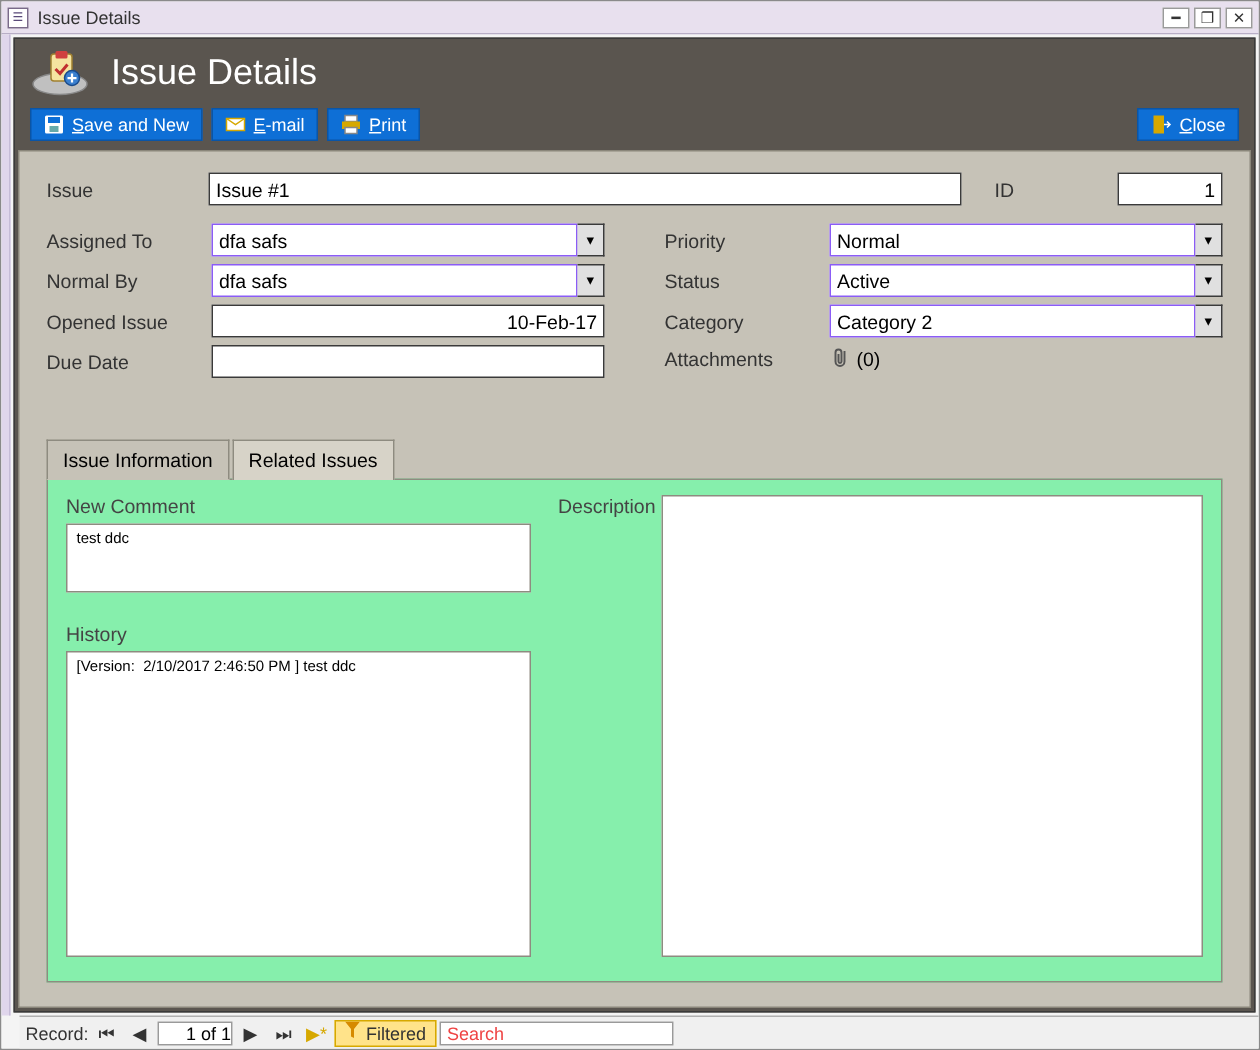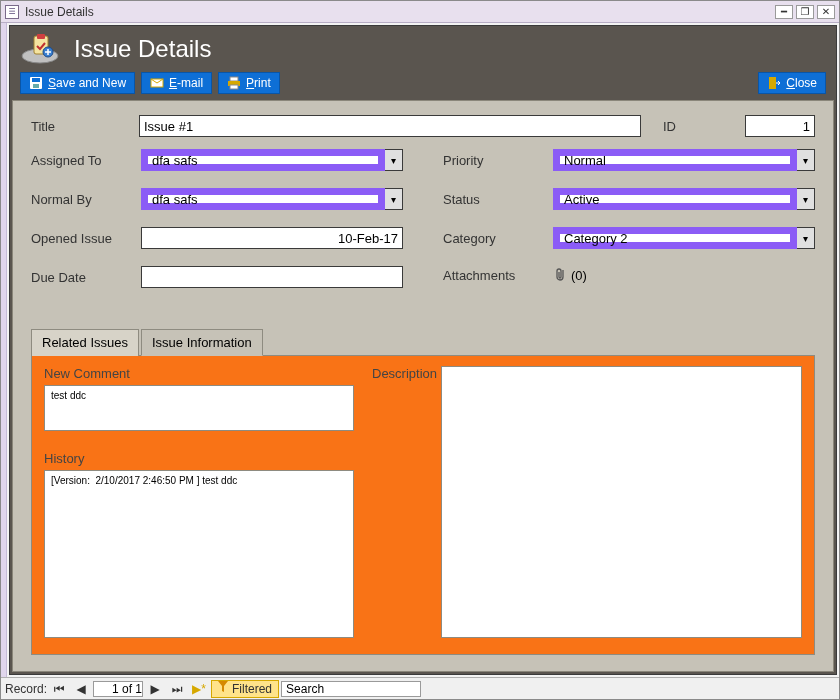--- a/index.html
+++ b/index.html
@@ -30,47 +30,47 @@
   .content { flex: 1; background: #c6c2b7; margin: 2px; border: 1px solid #8a867a; display: flex; flex-direction: column; padding: 14px 18px 16px 18px; gap: 6px; }
   .row { display: flex; align-items: center; gap: 12px; }
   .lbl { font-size: 13px; color: #333; }
   .tinput { height: 22px; border: 1px solid #3a3a3a; background: #fff; font-size: 13px; padding: 0 4px; }
   .id-val { text-align: right; }
   .title-row .lbl { width: 70px; }
   .title-row .title-input { flex: 1; margin-left: 26px; }
   .title-row .id-lbl { margin-left: 10px; }
   .title-row .id-val { width: 70px; }
   .two-col { display: flex; gap: 40px; margin-top: 6px; }
-  .col { flex: 1; display: flex; flex-direction: column; gap: 17px; }
+  .col { flex: 1; display: flex; flex-direction: column; gap: 5px; }
   .field { display: flex; align-items: center; }
   .field .flbl { width: 110px; font-size: 13px; color: #333; }
   .combo { flex: 1; height: 22px; display: flex; }
-  .combo .cval { flex: 1; border: 7px solid #8b5cf6; background: #fff; font-size: 13px; padding: 0 4px; display:flex; align-items:center; }
+  .combo .cval { flex: 1; border: 1px solid #8b5cf6; background: #fff; font-size: 13px; padding: 0 4px; display:flex; align-items:center; }
   .combo .cbtn { width: 18px; border: 1px solid #3a3a3a; border-left: none; background: #e0e0e0; display:flex; align-items:center; justify-content:center; font-size:10px; cursor:pointer; }
   .datein { flex:1; height:22px; border:1px solid #3a3a3a; background:#fff; font-size:13px; padding:0 4px; text-align:right; display:flex; align-items:center; justify-content:flex-end;}
   .attach { display: flex; align-items: center; gap: 4px; font-size: 13px; }
   
   .tabs-section { margin-top: 34px; flex: 1; display: flex; flex-direction: column; }
   .tabstrip { display: flex; }
   .tab { padding: 5px 10px; font-size: 13px; background: #d7d3c8; border: 1px solid #8e8b80; border-bottom: none; margin-right: 2px; cursor: pointer; position: relative; top: 1px; }
   .tab.active { background: #c6c2b7; border-bottom: 1px solid #c6c2b7; z-index: 2; }
-  .tabbody { flex:1; border: 1px solid #8e8b80; background: #f97316; display: flex; padding: 10px 12px 16px 12px; gap: 18px; }
+  .tabbody { flex:1; border: 1px solid #8e8b80; background: #86efac; display: flex; padding: 10px 12px 16px 12px; gap: 18px; }
   .tabcol-left { width: 310px; display: flex; flex-direction: column; gap: 4px; }
   .tabcol-right { flex:1; display: flex; flex-direction: row; gap: 4px; }
   .sublbl { font-size: 13px; color: #444; }
   .tarea { border: 1px solid #8e8b80; background: #fff; font-size: 10px; padding: 4px 6px; font-family: inherit; resize: none; }
   .tarea.small { height: 46px; }
   .tarea.history { flex:1; height: 144px; }
   .tarea.desc { flex:1; }
   
-  .recbar { height: 22px; background: #f0f0f0; border-top: 1px solid #b0b0b0; display: flex; align-items: center; font-size: 12px; color: #333; padding: 0 4px; gap: 2px; }
+  .recbar { height: 22px; background: #f0f0f0; border-top: 1px solid #b0b0b0; display: flex; align-items: center; font-size: 12px; color: #333; padding: 0 4px; gap: 2px; margin-left: 12px; }
   .recbtn { width: 20px; height: 18px; display:flex; align-items:center; justify-content:center; cursor:pointer; border:1px solid transparent; }
   .recinput { width: 50px; height: 16px; border: 1px solid #9a9a9a; background: #fff; text-align: right; font-size: 12px; padding:0; }
   .filtered { background: #ffe38a; border: 1px solid #d6a800; height: 18px; padding: 0 6px; display:flex; align-items:center; gap:4px; cursor:pointer; }
-  .searchbox { width: 140px; height: 16px; border: 1px solid #9a9a9a; background:#fff; font-size:12px; padding: 0 4px; color:#000000; }
+  .searchbox { width: 156px; height: 16px; border: 1px solid #9a9a9a; background:#fff; font-size:12px; padding: 0 4px; color:#ef4444; }
 </style>
 </head>
 <body>
 
 <div class="app-window">
 
   <div class="win-titlebar">
     <div class="win-titleleft">
       <span class="win-icon">☰</span>
       <span>Issue Details</span>
@@ -138,21 +138,21 @@
                   <rect x="2" y="1" width="7" height="12" fill="#d6a800"></rect>
                   <path d="M9 7 h4 M11 5 l2 2 l-2 2" stroke="#fff" fill="none"></path>
                 </svg>
           </span>
           <span><span class="hk">C</span><span>lose</span></span>
         </div>
       </div>
 
       <div class="content">
         <div class="row title-row">
-          <span class="lbl">Title</span>
+          <span class="lbl">Issue</span>
           <input class="tinput title-input" value="Issue #1" style="">
           <span class="lbl id-lbl">ID</span>
           <input class="tinput id-val" readonly="" value="1" style="">
         </div>
 
         <div class="two-col">
           <div class="col">
             <div class="field">
               <span class="flbl">Assigned To</span>
               <div class="combo">
@@ -207,22 +207,22 @@
                       </svg>
                 </span>
                 <span>(0)</span>
               </div>
             </div>
           </div>
         </div>
 
         <div class="tabs-section">
           <div class="tabstrip">
+            <div class="tab active">Issue Information</div>
             <div class="tab">Related Issues</div>
-            <div class="tab active">Issue Information</div>
           </div>
           <div class="tabbody">
             <div class="tabcol-left">
               <span class="sublbl">New Comment</span>
               <textarea class="tarea small" style="">test ddc</textarea>
               <span class="sublbl" style="margin-top:16px">History</span>
               <textarea class="tarea history" readonly="" style="">[Version:  2/10/2017 2:46:50 PM ] test ddc</textarea>
             </div>
             <div class="tabcol-right">
               <span class="sublbl">Description</span>

